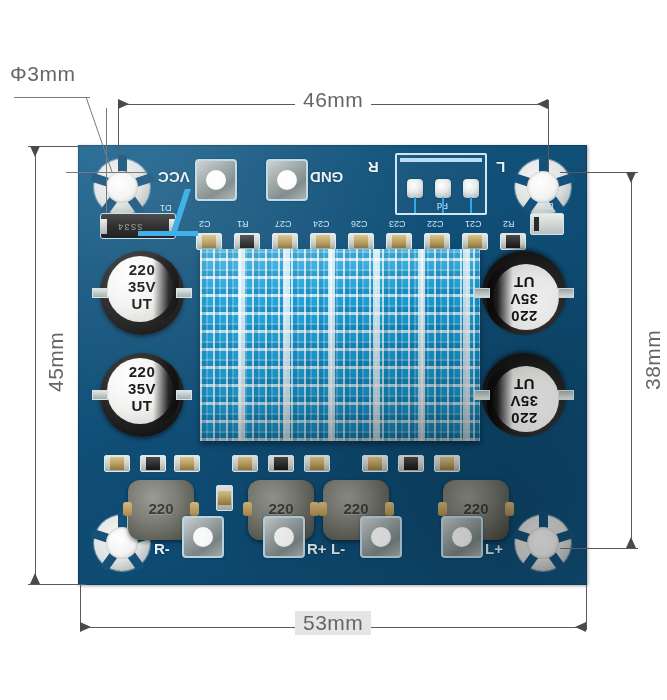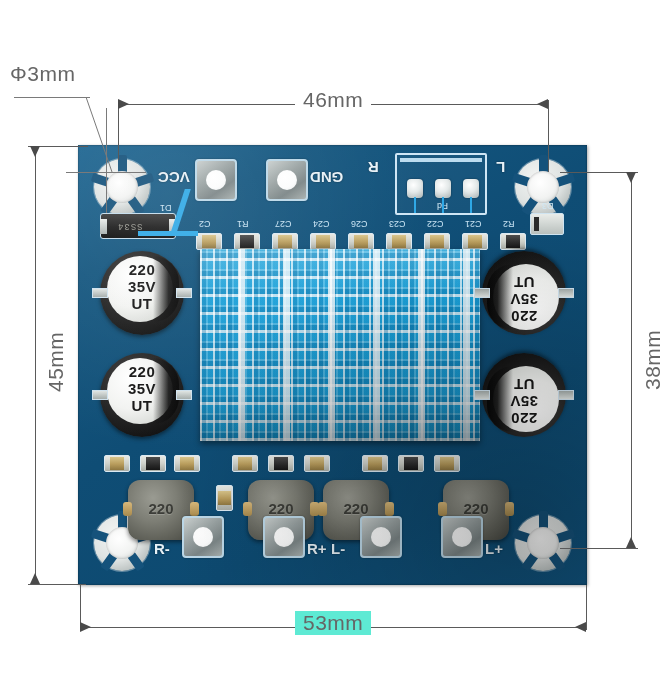--- a/index.html
+++ b/index.html
@@ -412,21 +412,21 @@
   <div class="ln h" style="left:118px;top:104px;width:430px;"></div>
   <div class="arw right" style="left:118px;top:99px;"></div>
   <div class="arw left" style="left:537px;top:99px;"></div>
   <span class="dim-text" style="left:295px;top:88px;background:#fff;padding:0 8px;">46mm</span>
 
   <div class="ln v" style="left:80px;top:585px;height:45px;"></div>
   <div class="ln v" style="left:586px;top:585px;height:45px;"></div>
   <div class="ln h" style="left:80px;top:627px;width:506px;"></div>
   <div class="arw right" style="left:80px;top:622px;"></div>
   <div class="arw left" style="left:575px;top:622px;"></div>
-  <span class="dim-text" style="left:295px;top:611px;background:#5eead4;padding:0 8px;">53mm</span>
+  <span class="dim-text" style="left:295px;top:611px;background:#e5e5e5;padding:0 8px;">53mm</span>
 
   <div class="ln h" style="left:28px;top:146px;width:60px;"></div>
   <div class="ln h" style="left:28px;top:584px;width:58px;"></div>
   <div class="ln v" style="left:35px;top:146px;height:438px;"></div>
   <div class="arw down" style="left:30px;top:146px;"></div>
   <div class="arw up" style="left:30px;top:573px;"></div>
   <span class="dim-text vert" style="left:44px;top:400px;transform:rotate(-90deg);background:#fff;padding:0 8px;">45mm</span>
 
   <div class="ln h" style="left:560px;top:172px;width:78px;"></div>
   <div class="ln h" style="left:560px;top:548px;width:78px;"></div>

